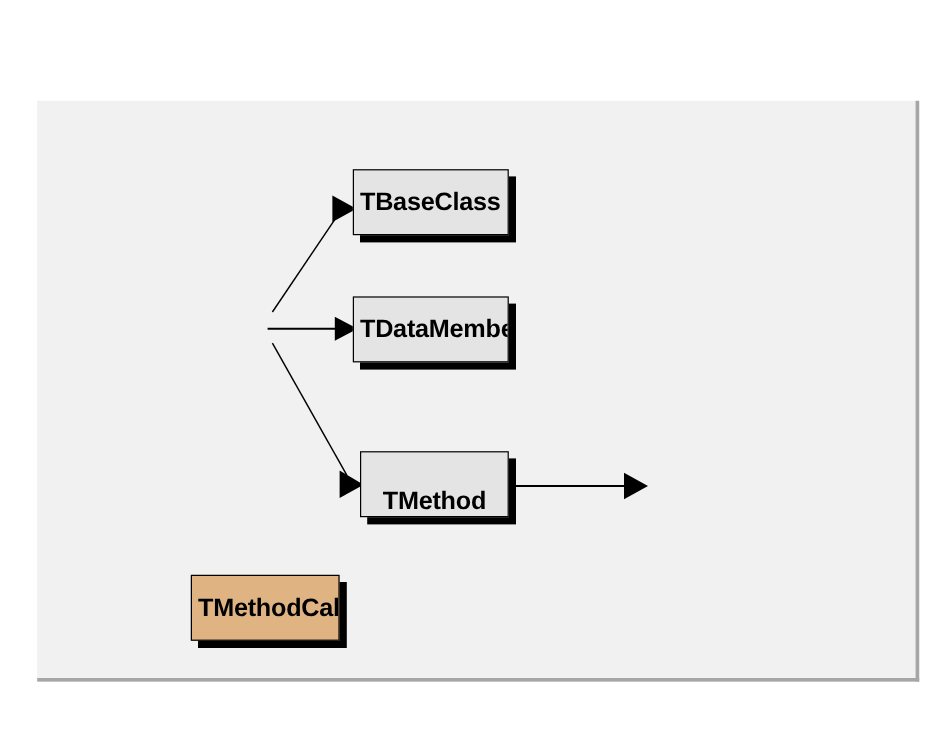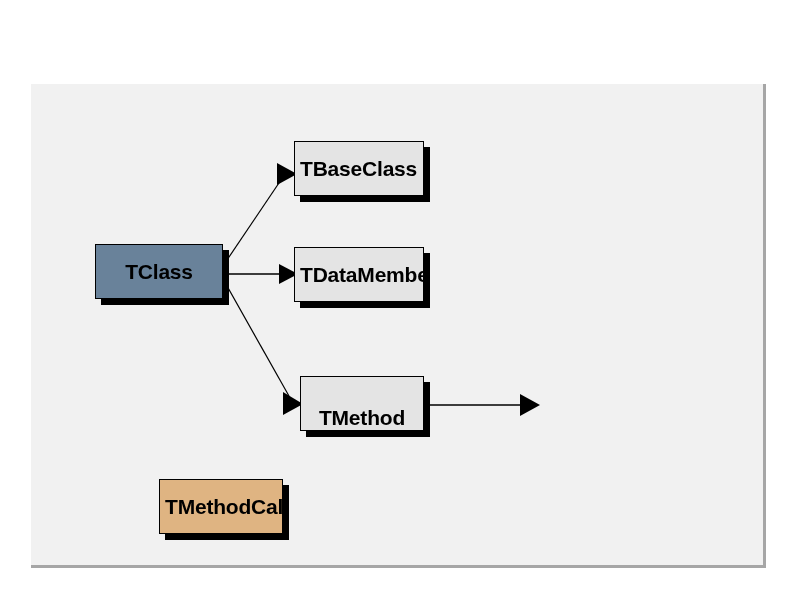--- a/index.html
+++ b/index.html
@@ -107,23 +107,20 @@
         <polygon points="252,308 272,320 252,331" fill="#000000"></polygon>
       </g>
 
       <g>
         <line x1="395" y1="321" x2="492" y2="321" stroke="#000000" stroke-width="1.6"></line>
         <polygon points="489,310 509,321 489,332" fill="#000000"></polygon>
       </g>
 
     </svg>
 
-    <div class="node centered" id="node-tclass" style="background: rgb(105, 130, 154);">
-      <span class="node-label" style="color: rgb(0, 0, 0);">TClass</span>
-    </div>
 
     <div class="node" id="node-tbaseclass" style="background: rgb(228, 228, 228);">
       <span class="node-label" style="color: rgb(0, 0, 0);">TBaseClass</span>
     </div>
 
     <div class="node" id="node-tdatamember" style="background: rgb(228, 228, 228);">
       <span class="node-label" style="color: rgb(0, 0, 0);">TDataMember</span>
     </div>
 
     <div class="node centered" id="node-tmethod" style="background: rgb(228, 228, 228);">

